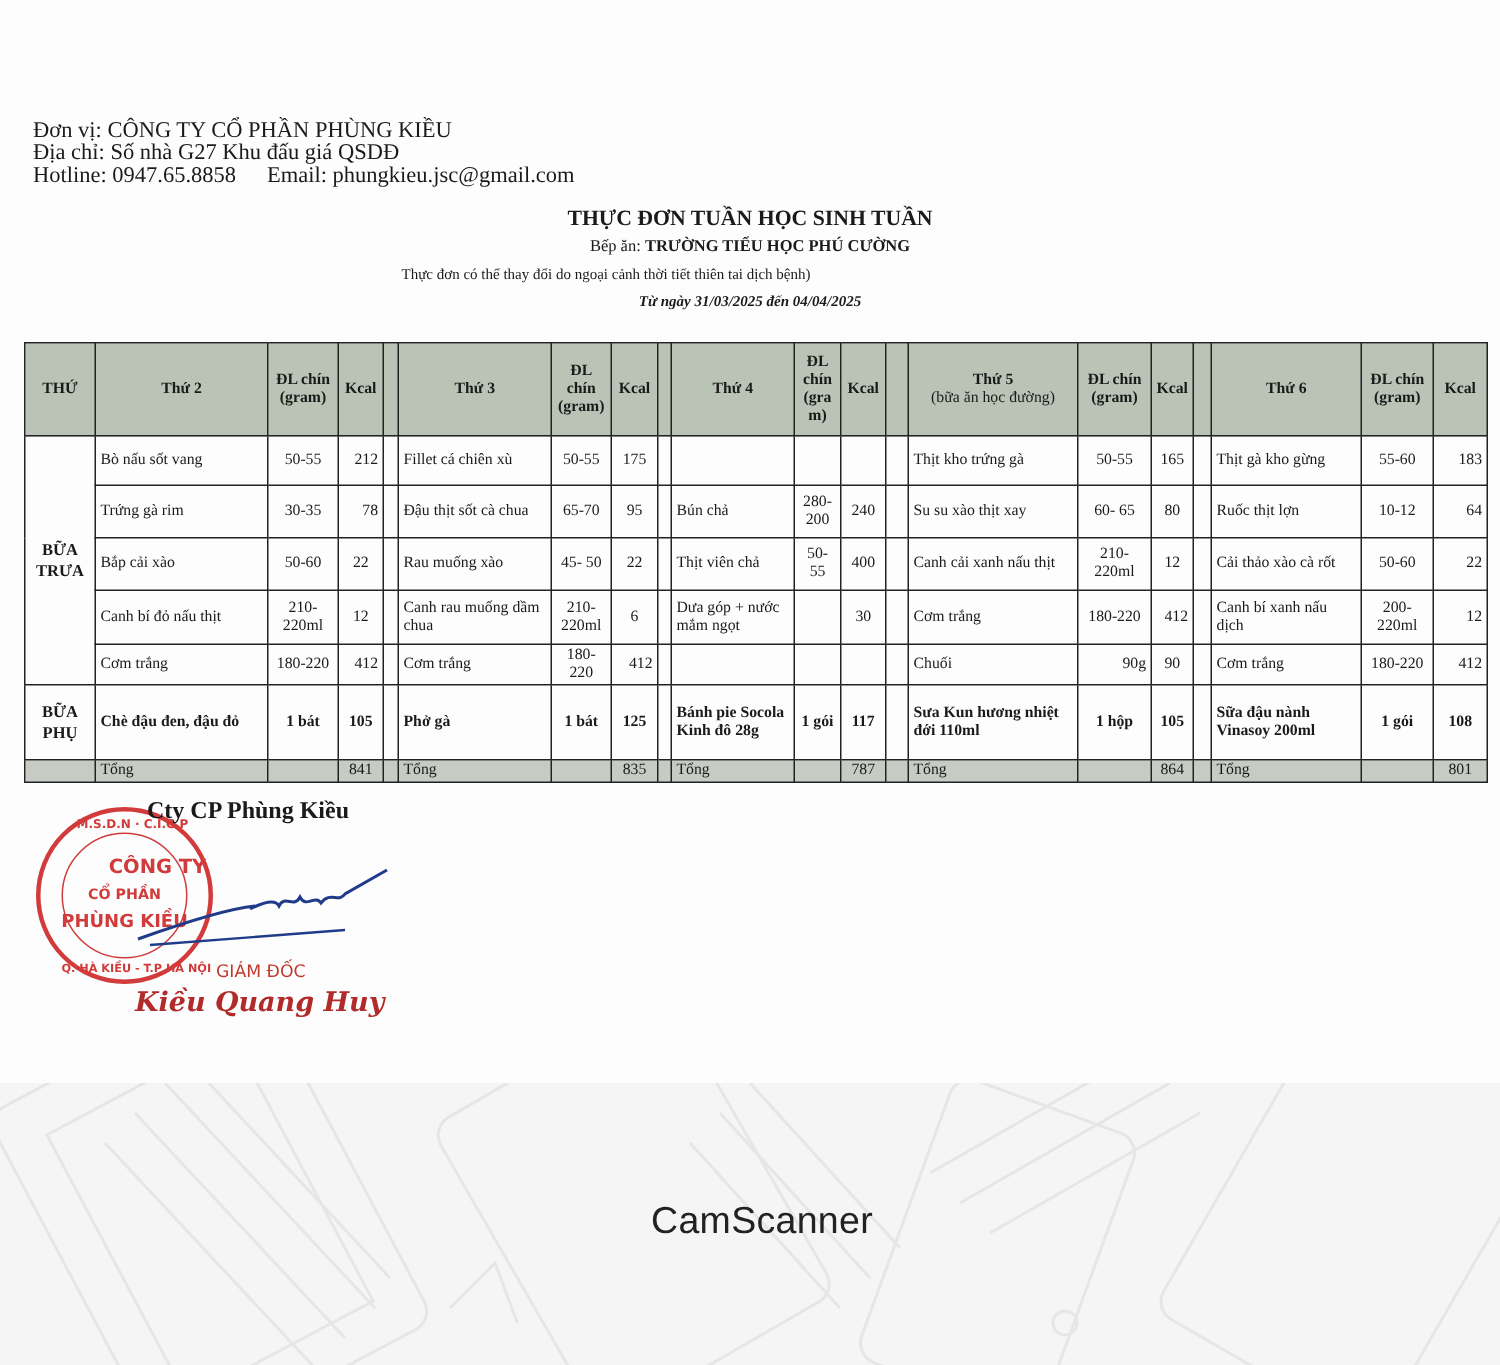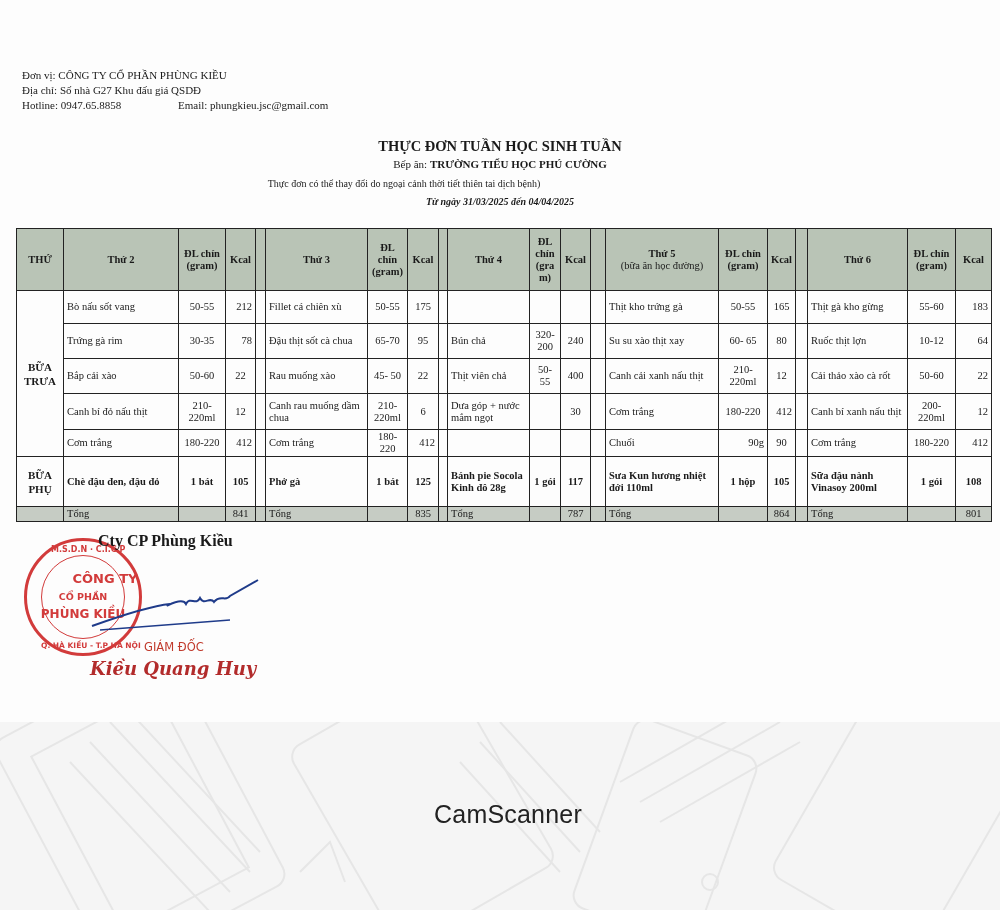--- a/index.html
+++ b/index.html
@@ -1,21 +1,21 @@
 <!DOCTYPE html>
 <html><head>
 <meta charset="utf-8">
 <style>
   * { box-sizing: border-box; margin: 0; padding: 0; }
   html, body { width: 1000px; height: 910px; overflow: hidden; background: #ffffff; }
   body { position: relative; font-family: "Liberation Serif", "DejaVu Serif", serif; color: #1a1a1a; }
 
   .page { position: absolute; left: 0; top: 0; width: 1000px; height: 722px; background: #fdfdfd; }
 
-  .org { position: absolute; left: 22px; top: 68px; font-size: 11px; line-height: 15px; }
+  .org { position: absolute; left: 22px; top: 80px; font-size: 15px; line-height: 15px; }
   .org .line { white-space: nowrap; }
   .org .email { position: absolute; left: 156px; top: 30px; white-space: nowrap; }
 
   .titles { position: absolute; left: 0; top: 138px; width: 1000px; text-align: center; }
   .titles .t1 { position: absolute; left: 0; width: 1000px; top: 0; font-size: 14.5px; font-weight: bold; }
   .titles .t2 { position: absolute; left: 0; width: 1000px; top: 20px; font-size: 11px; }
   .titles .t2 b { font-weight: bold; }
   .titles .t3 { position: absolute; left: 0; width: 808px; top: 40px; font-size: 10px; }
   .titles .t4 { position: absolute; left: 0; width: 1000px; top: 58px; font-size: 10px; font-weight: bold; font-style: italic; }
 
@@ -155,21 +155,21 @@
       <tr class="h35">
         <td>Trứng gà rim</td>
         <td class="c">30-35</td>
         <td class="r">78</td>
         <td class="sp"></td>
         <td>Đậu thịt sốt cà chua</td>
         <td class="c">65-70</td>
         <td class="c">95</td>
         <td class="sp"></td>
         <td>Bún chả</td>
-        <td class="c">320-200</td>
+        <td class="c">280-200</td>
         <td class="c">240</td>
         <td class="sp"></td>
         <td>Su su xào thịt xay</td>
         <td class="c">60- 65</td>
         <td class="c">80</td>
         <td class="sp"></td>
         <td>Ruốc thịt lợn</td>
         <td class="c">10-12</td>
         <td class="r">64</td>
       </tr>
@@ -206,21 +206,21 @@
         <td class="c">6</td>
         <td class="sp"></td>
         <td>Dưa góp + nước mắm ngọt</td>
         <td class="c"></td>
         <td class="c">30</td>
         <td class="sp"></td>
         <td>Cơm trắng</td>
         <td class="c">180-220</td>
         <td class="r">412</td>
         <td class="sp"></td>
-        <td>Canh bí xanh nấu thịt</td>
+        <td>Canh bí xanh nấu dịch</td>
         <td class="c">200-220ml</td>
         <td class="r">12</td>
       </tr>
 
       <tr class="h25">
         <td>Cơm trắng</td>
         <td class="c">180-220</td>
         <td class="r">412</td>
         <td class="sp"></td>
         <td>Cơm trắng</td>

